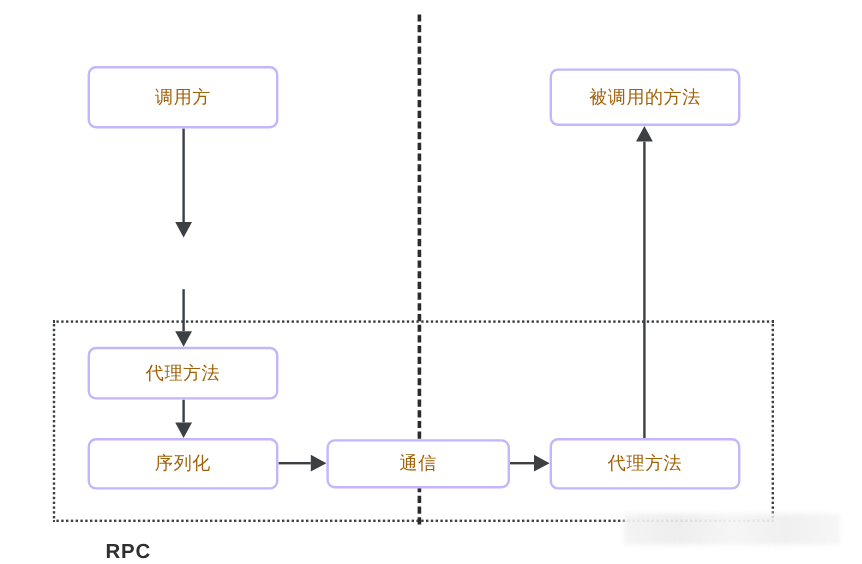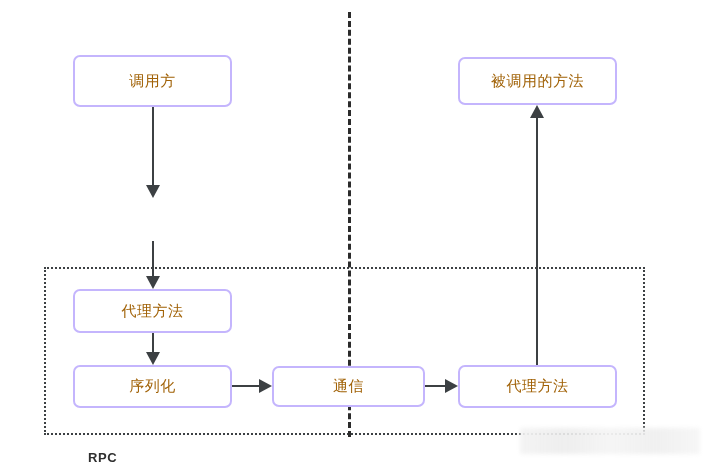--- a/index.html
+++ b/index.html
@@ -33,21 +33,21 @@
   }
   .rpc-region {
     position: absolute;
     box-sizing: border-box;
     border: 2px dotted #3c4043;
     background: transparent;
     z-index: 1;
   }
   .rpc-label {
     position: absolute;
-    font-size: 13px;
+    font-size: 17px;
     font-weight: bold;
     color: #2f2f2f;
     letter-spacing: 0.6px;
     z-index: 5;
   }
   .divider {
     position: absolute;
     border-left: 3px dashed #2b2b2b;
     z-index: 2;
   }

